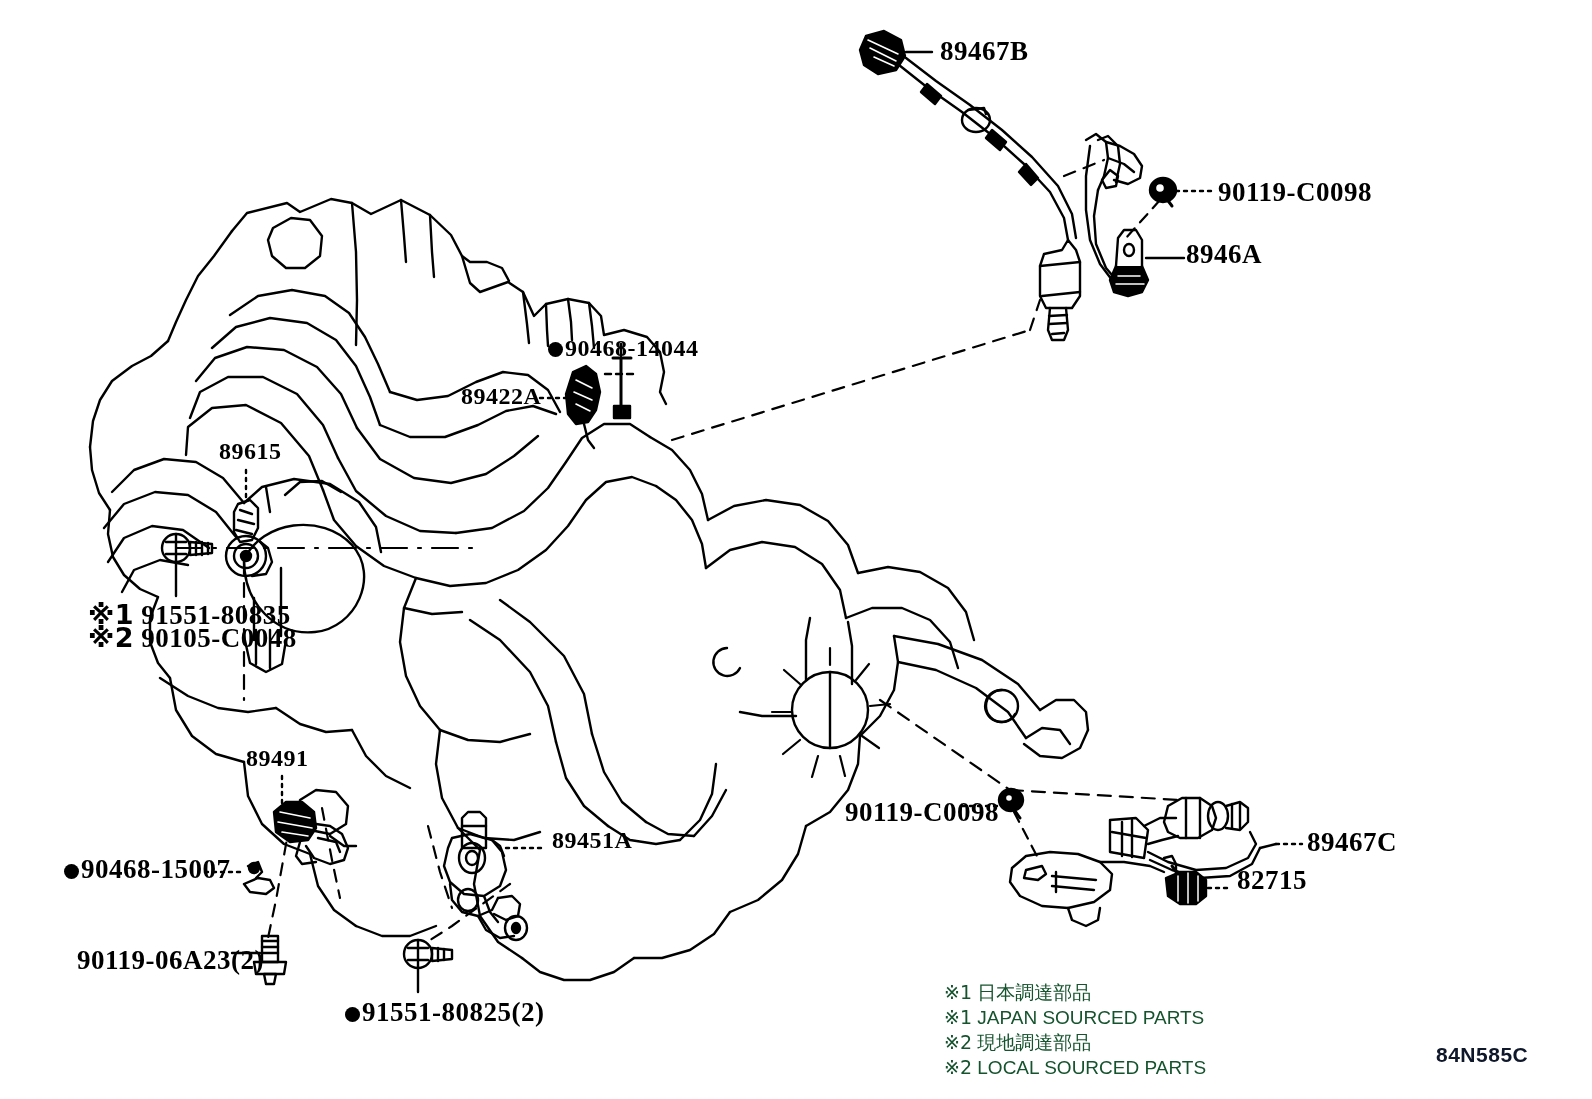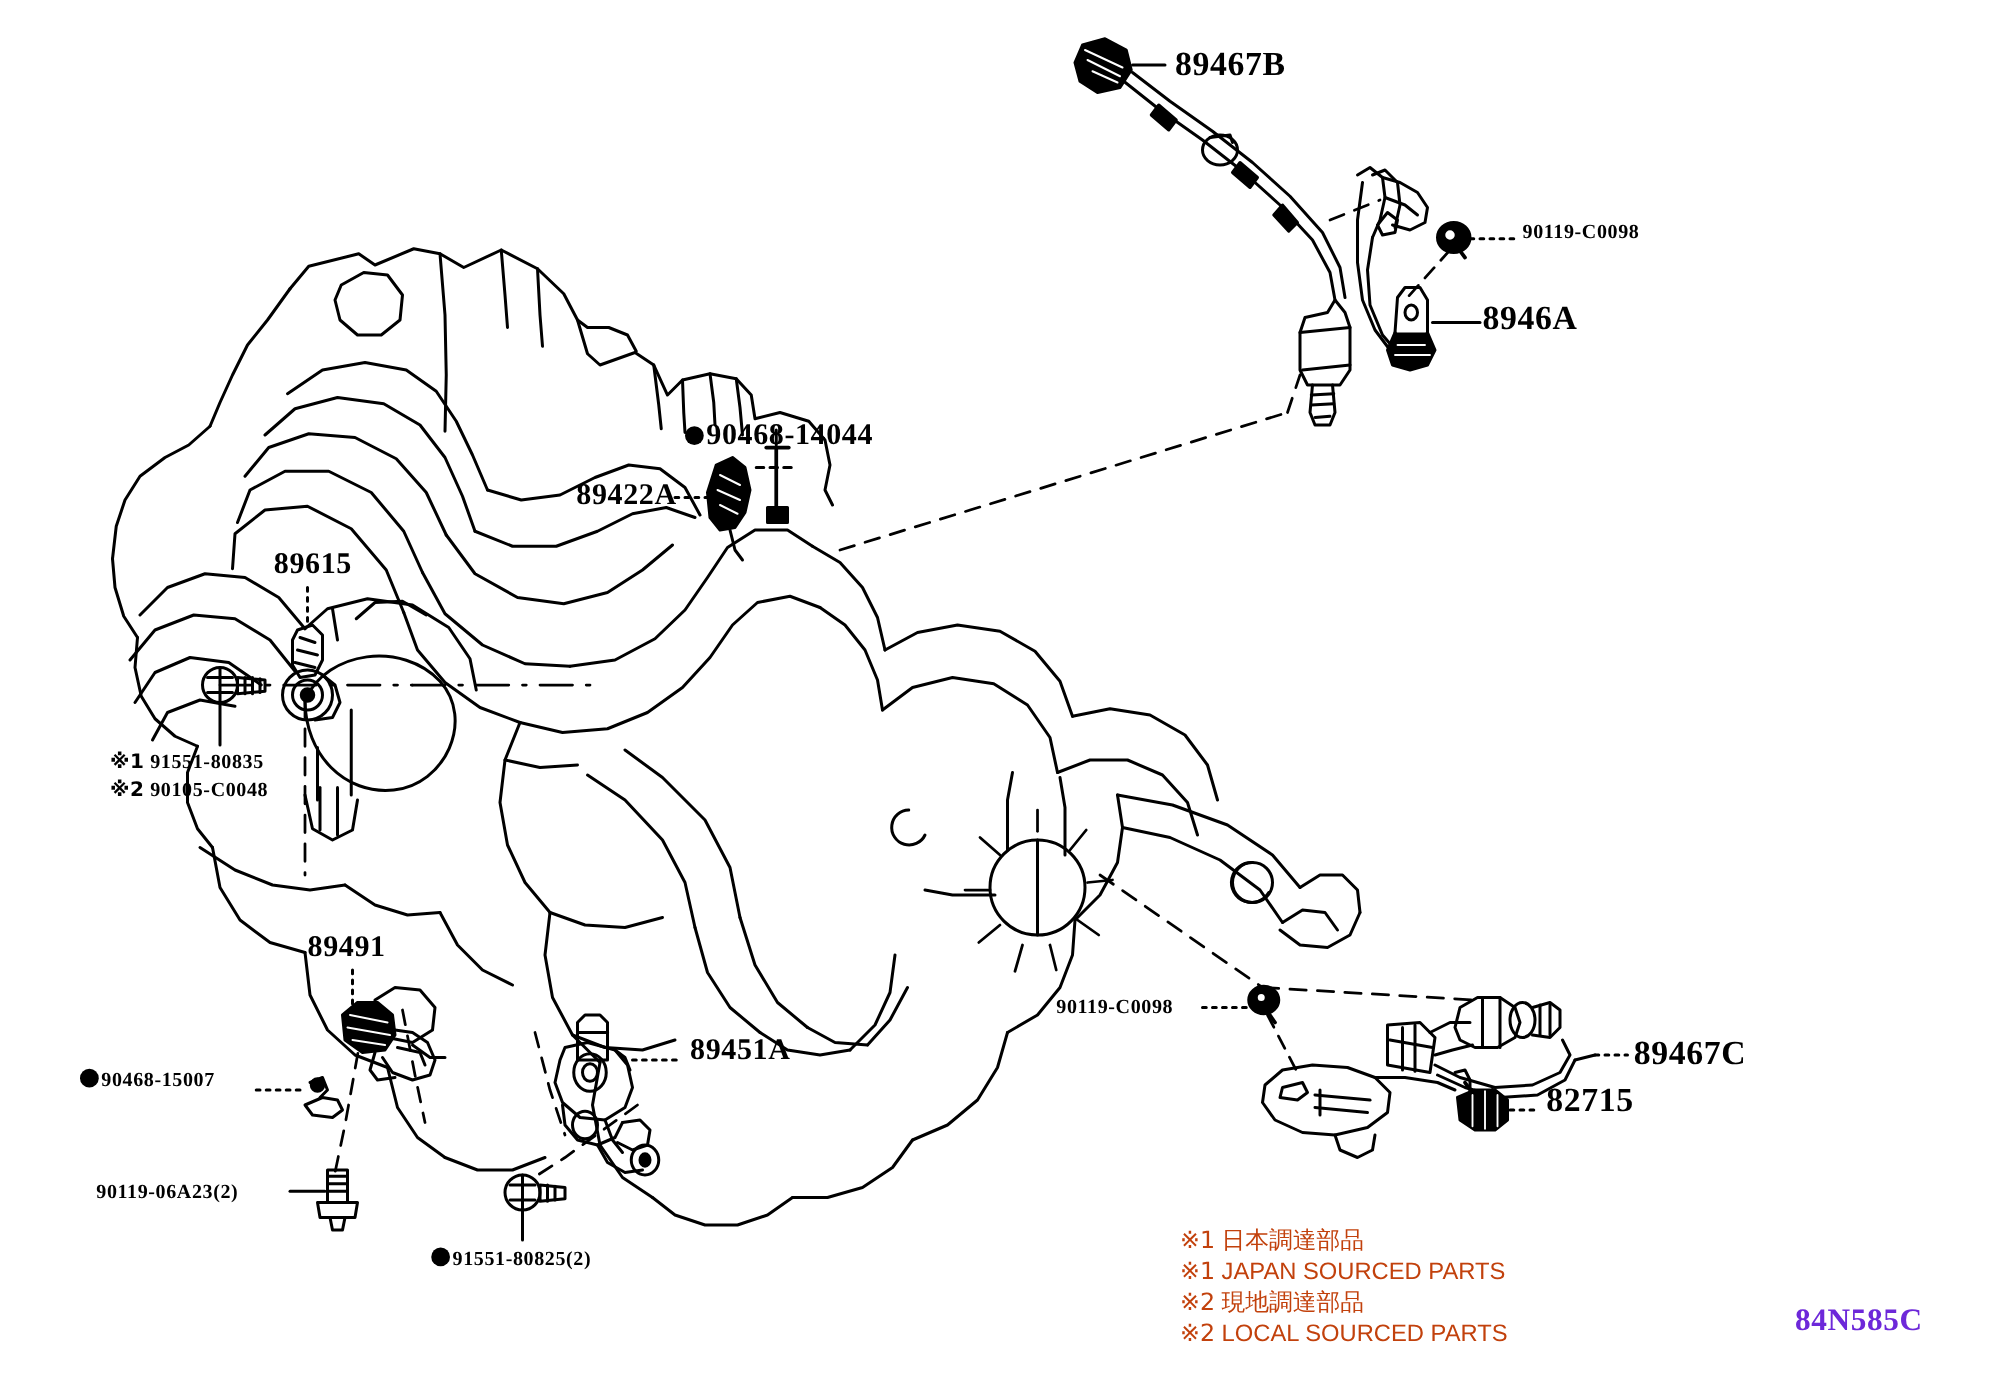--- a/index.html
+++ b/index.html
@@ -15,39 +15,39 @@
     position:absolute;
     font-family:"Liberation Serif", serif;
     font-weight:bold;
     color:#000;
     white-space:nowrap;
     letter-spacing:0.5px;
     line-height:1.05;
   }
   .lbl.big{font-size:27px;}
   .lbl.mid{font-size:24px;}
-  .lbl.sm{font-size:16px;}
+  .lbl.sm{font-size:27px;}
 
   .legend{
     position:absolute;
     font-family:"Liberation Sans", sans-serif;
-    color:#c2410c;
+    color:#14532d;
     white-space:nowrap;
     font-size:19px;
     line-height:25px;
   }
   .legend .jp{font-family:"DejaVu Sans", sans-serif;font-size:19px;}
   .dot{
     display:inline-block;width:15px;height:15px;border-radius:50%;
     background:#000;vertical-align:-1px;margin-right:2px;
   }
   .code{
     position:absolute;
-    font-family:Liberation Serif, serif;
-    font-weight:bold;font-size:25px;color:#6d28d9;letter-spacing:0.5px;
+    font-family:Liberation Sans, sans-serif;
+    font-weight:bold;font-size:21px;color:#0f172a;letter-spacing:0.5px;
   }
   .starmark{font-family:"DejaVu Sans", sans-serif;}
 </style>
 </head>
 <body>
 
 <div id="stage">
 
   <svg class="layer" viewBox="0 0 1592 1099">
     <g fill="none" stroke="#000" stroke-width="2.4" stroke-linejoin="round" stroke-linecap="round">

